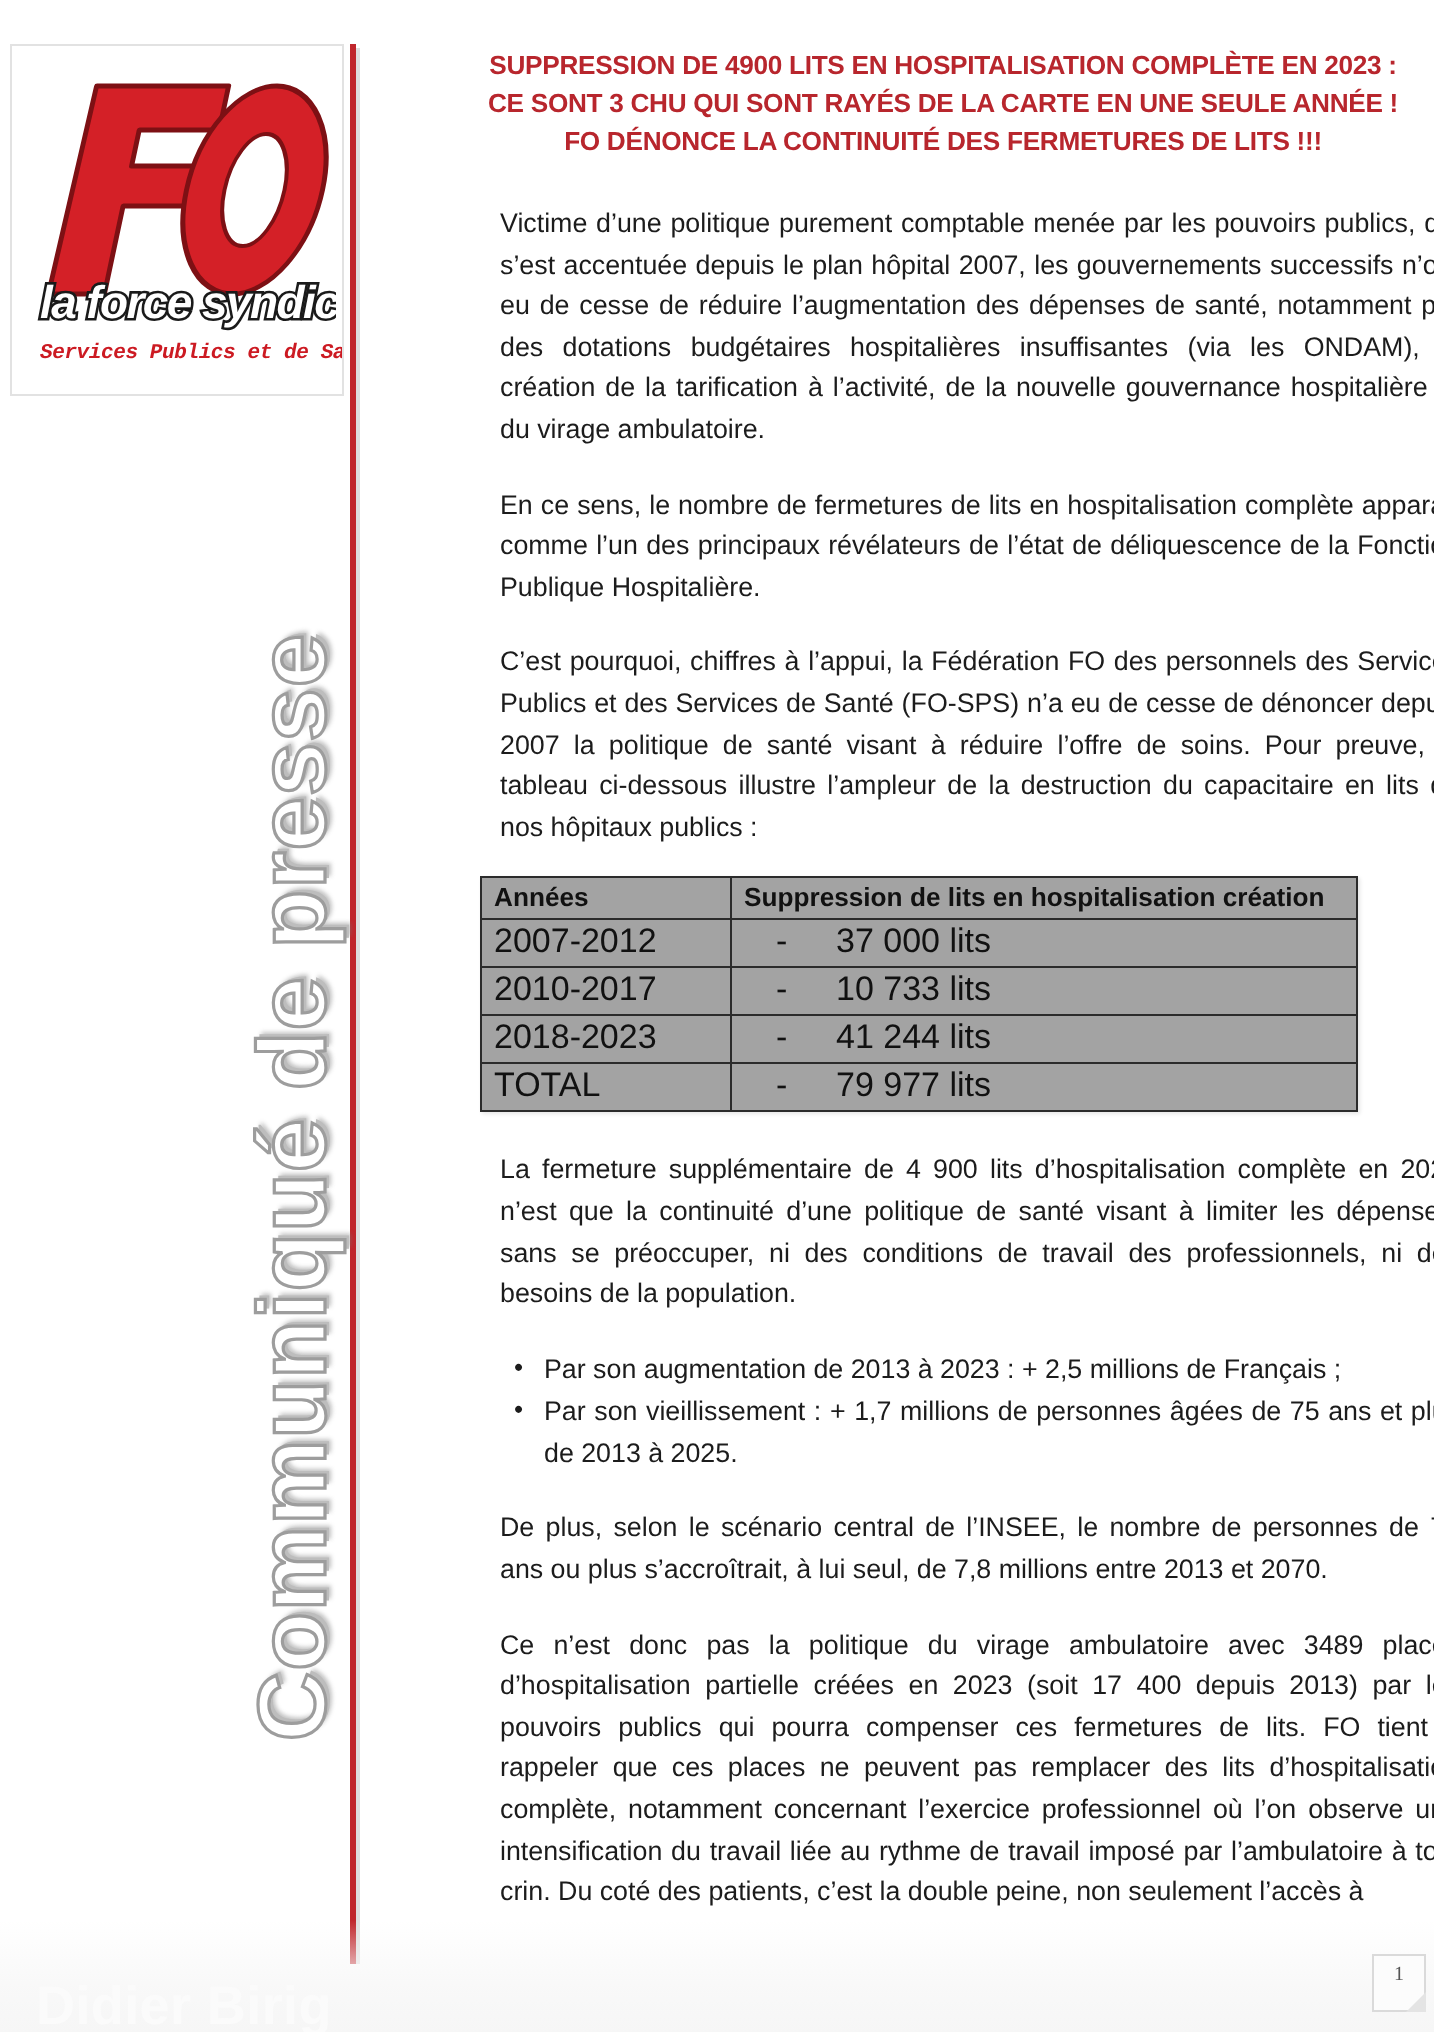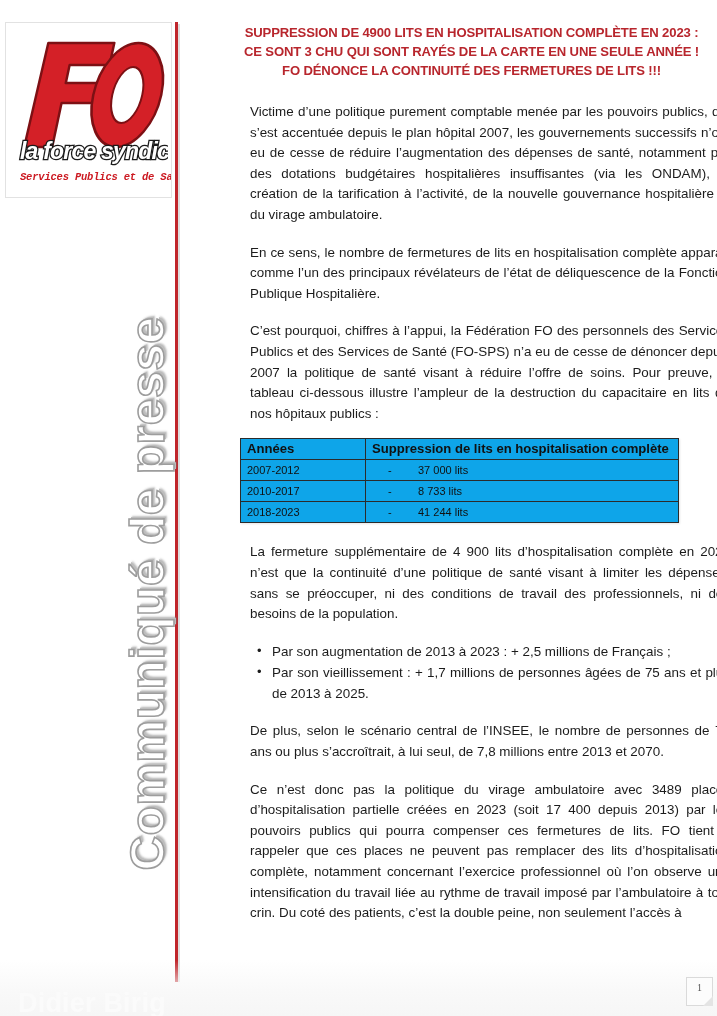--- a/index.html
+++ b/index.html
@@ -136,27 +136,27 @@
     hyphens: none;
     padding-left: 37px;
   }
   p.body-para.tight { margin-bottom: 14px; }
 
   
   #beds-table {
     border-collapse: collapse;
     margin: 6px 0 19px 27px;
     width: 439px;
-    background: #0ea5e9;
+    background: #a3a3a3;
     box-shadow: 1px 1px 2px rgba(0,0,0,0.10);
   }
   #beds-table td, #beds-table th {
     border: 1px solid #2b2b2b;
     font-family: "Liberation Sans", sans-serif;
-    font-size: 11px;
+    font-size: 17px;
     color: #111111;
     padding: 1px 6px 2px 6px;
     height: 17px;
     text-align: left;
     vertical-align: middle;
   }
   #beds-table th {
     font-weight: bold;
     font-size: 13.1px;
   }
@@ -283,40 +283,46 @@
     </div>
 
     <p class="body-para">Victime d’une politique purement comptable menée par les pouvoirs publics, qui s’est accentuée depuis le plan hôpital 2007, les gouvernements successifs n’ont eu de cesse de réduire l’augmentation des dépenses de santé, notamment par des dotations budgétaires hospitalières insuffisantes (via les ONDAM), la création de la tarification à l’activité, de la nouvelle gouvernance hospitalière et du virage ambulatoire.</p>
     <p class="body-para">En ce sens, le nombre de fermetures de lits en hospitalisation complète apparaît comme l’un des principaux révélateurs de l’état de déliquescence de la Fonction Publique Hospitalière.</p>
     <p class="body-para tight">C’est pourquoi, chiffres à l’appui, la Fédération FO des personnels des Services Publics et des Services de Santé (FO-SPS) n’a eu de cesse de dénoncer depuis 2007 la politique de santé visant à réduire l’offre de soins. Pour preuve, le tableau ci-dessous illustre l’ampleur de la destruction du capacitaire en lits de nos hôpitaux publics :</p>
 
     <table id="beds-table">
       <thead>
         <tr>
           <th class="col-years">Années</th>
-          <th>Suppression de lits en hospitalisation complète</th>
+          <th>Suppression de lits en hospitalisation création</th>
         </tr>
       </thead>
       <tbody>
         <tr>
           <td>2007-2012</td>
           <td class="val-cell">
             <span class="dash">-</span><span>37 000 lits</span>
           </td>
         </tr>
         <tr>
           <td>2010-2017</td>
           <td class="val-cell">
-            <span class="dash">-</span><span>8 733 lits</span>
+            <span class="dash">-</span><span>10 733 lits</span>
           </td>
         </tr>
         <tr>
           <td>2018-2023</td>
           <td class="val-cell">
             <span class="dash">-</span><span>41 244 lits</span>
+          </td>
+        </tr>
+        <tr>
+          <td>TOTAL</td>
+          <td class="val-cell">
+            <span class="dash">-</span><span>79 977 lits</span>
           </td>
         </tr>
       </tbody>
     </table>
 
     <p class="body-para">La fermeture supplémentaire de 4 900 lits d’hospitalisation complète en 2023 n’est que la continuité d’une politique de santé visant à limiter les dépenses, sans se préoccuper, ni des conditions de travail des professionnels, ni des besoins de la population.</p>
 
     <ul class="bullets">
       <li>Par son augmentation de 2013 à 2023 : + 2,5 millions de Français ;</li>
       <li>Par son vieillissement : + 1,7 millions de personnes âgées de 75 ans et plus de 2013 à 2025.</li>

